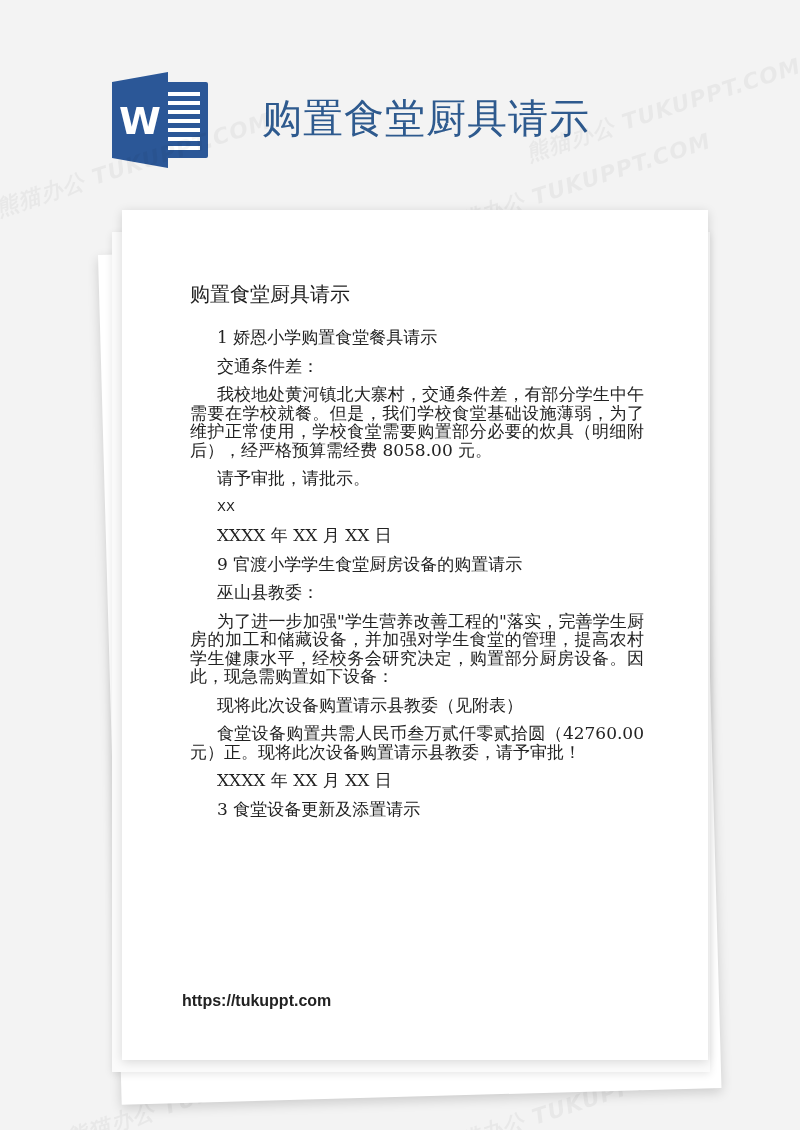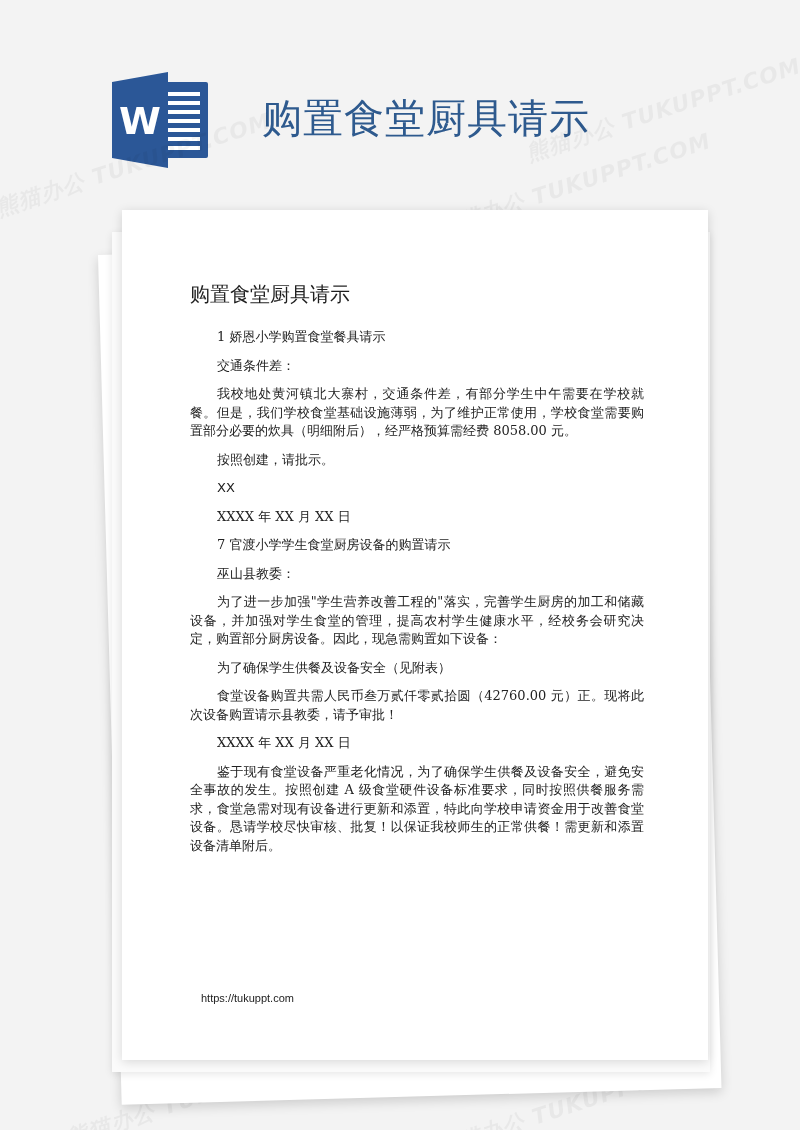--- a/index.html
+++ b/index.html
@@ -28,25 +28,25 @@
   .page-back2 {
     position:absolute; left:112px; top:232px; width:598px; height:840px;
     background:#fbfbfb; box-shadow:0 2px 8px rgba(0,0,0,0.10);
   }
   .page {
     position:absolute; left:122px; top:210px; width:586px; height:850px;
     background:#fff; box-shadow:0 2px 10px rgba(0,0,0,0.14);
   }
   .doc { position:absolute; left:68px; top:70px; width:454px; color:#222; }
   .doc-title { font-size:20px; line-height:28px; margin:0 0 20px 0; color:#1e1e1e; }
-  .p { font-size:13px; line-height:18.5px; margin:0 0 10px 0; text-indent:27px; text-align:justify; }
+  .p { font-size:17px; line-height:18.5px; margin:0 0 10px 0; text-indent:27px; text-align:justify; }
   .num { font-family:"DejaVu Sans", "Liberation Sans", sans-serif; font-size:13px; }
   .footer-url {
-    position:absolute; left:79px; top:782px;
-    font-family:"Liberation Sans", "DejaVu Sans", sans-serif; font-size:11px; color:#222;
+    position:absolute; left:60px; top:782px;
+    font-family:"Liberation Sans", "DejaVu Sans", sans-serif; font-size:16px; color:#222;font-weight:bold;
   }
 </style>
 </head>
 <body>
 
 <div class="header">
   <svg class="word-icon" viewBox="0 0 102 96">
     <rect x="40" y="10" width="58" height="76" rx="2" fill="#2b5797"></rect>
     <g fill="#ffffff">
       <rect x="50" y="20" width="40" height="4"></rect>
@@ -71,25 +71,25 @@
 
 <div class="page-back"></div>
 <div class="page-back2"></div>
 
 <div class="page">
   <div class="doc">
     <div class="doc-title">购置食堂厨具请示</div>
     <p class="p">1 娇恩小学购置食堂餐具请示</p>
     <p class="p">交通条件差：</p>
     <p class="p">我校地处黄河镇北大寨村，交通条件差，有部分学生中午需要在学校就餐。但是，我们学校食堂基础设施薄弱，为了维护正常使用，学校食堂需要购置部分必要的炊具（明细附后），经严格预算需经费 8058.00 元。</p>
-    <p class="p">按照创建，请批示。</p>
+    <p class="p">请予审批，请批示。</p>
     <p class="p num">XX</p>
     <p class="p">XXXX 年 XX 月 XX 日</p>
-    <p class="p">7 官渡小学学生食堂厨房设备的购置请示</p>
+    <p class="p">9 官渡小学学生食堂厨房设备的购置请示</p>
     <p class="p">巫山县教委：</p>
     <p class="p">为了进一步加强"学生营养改善工程的"落实，完善学生厨房的加工和储藏设备，并加强对学生食堂的管理，提高农村学生健康水平，经校务会研究决定，购置部分厨房设备。因此，现急需购置如下设备：</p>
-    <p class="p">为了确保学生供餐及设备安全（见附表）</p>
+    <p class="p">现将此次设备购置请示县教委（见附表）</p>
     <p class="p">食堂设备购置共需人民币叁万贰仟零贰拾圆（42760.00 元）正。现将此次设备购置请示县教委，请予审批！</p>
     <p class="p">XXXX 年 XX 月 XX 日</p>
-    <p class="p">鉴于现有食堂设备严重老化情况，为了确保学生供餐及设备安全，避免安全事故的发生。按照创建 A 级食堂硬件设备标准要求，同时按照供餐服务需求，食堂急需对现有设备进行更新和添置，特此向学校申请资金用于改善食堂设备。恳请学校尽快审核、批复！以保证我校师生的正常供餐！需更新和添置设备清单附后。</p>
+    <p class="p">3 食堂设备更新及添置请示</p>
   </div>
   <a class="footer-url">https://tukuppt.com</a>
 </div>
 
 </body></html>

